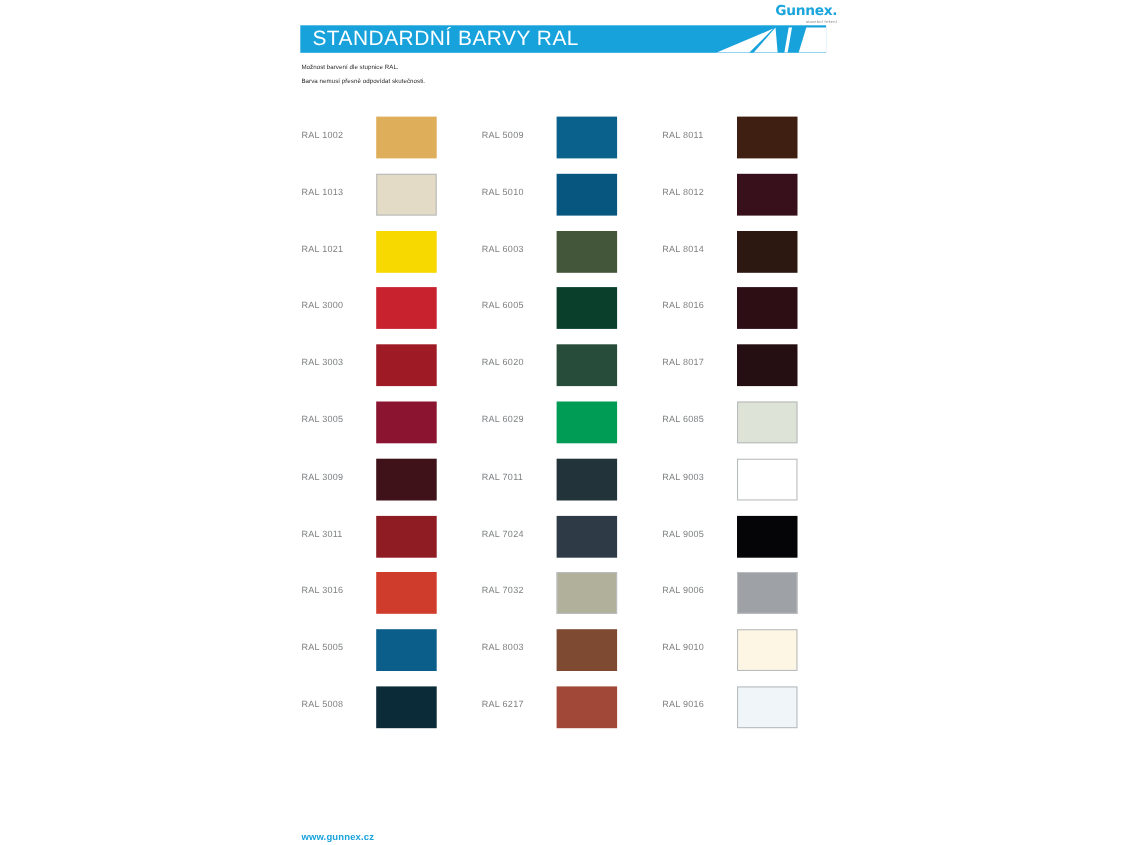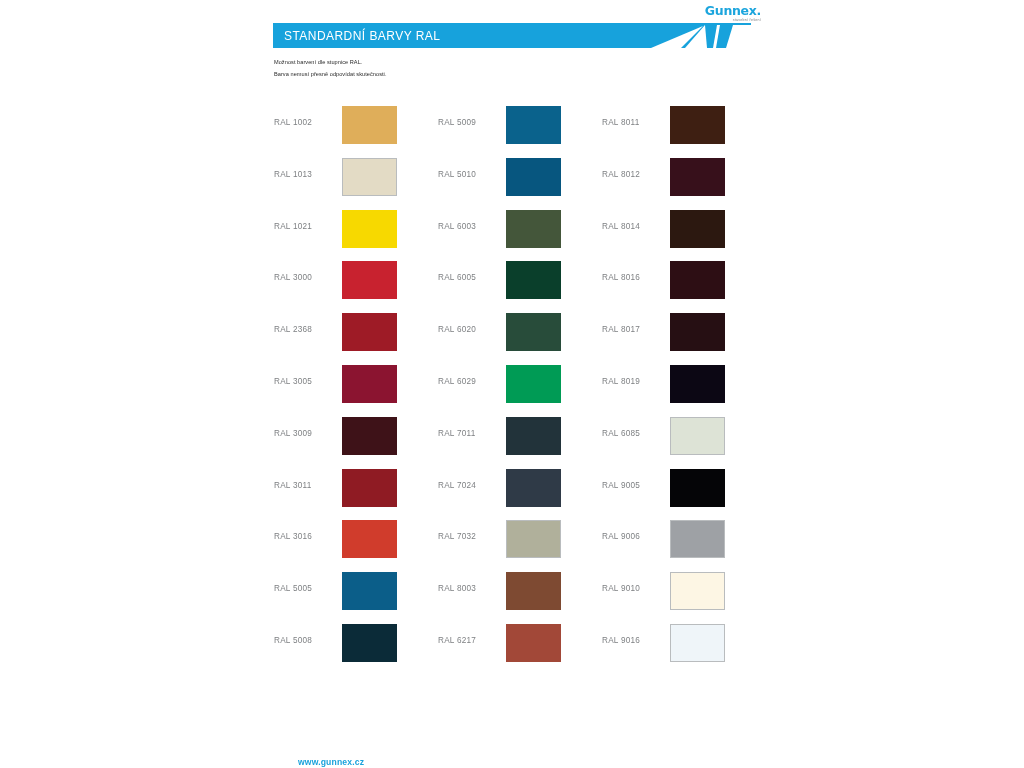--- a/index.html
+++ b/index.html
@@ -48,21 +48,21 @@
     left:36px; top:23px;
     width:478px; height:25px;
     background:#17A2DC;
     overflow:hidden;
   }
   .banner-title{
     position:absolute;
     left:11px; top:50%;
     transform:translateY(-50%);
     color:#ffffff;
-    font-size:12px;
+    font-size:19px;
     letter-spacing:0.45px;
     font-weight:400;
     white-space:nowrap;
   }
   .banner-art{
     position:absolute;
     right:0; top:0;
     width:110px; height:25px;
   }
 
@@ -114,21 +114,21 @@
     width:55px; height:38px;
     box-sizing:border-box;
   }
   .cell-swatch.bordered{
     border:1px solid #b9bcbe;
   }
 
   
   .footer{
     position:absolute;
-    left:37px; top:751px;margin-left:24px;
+    left:37px; top:751px;
   }
   .footer a,.footer span{
     color:#19A3DC;
     font-size:8.6px;
     font-weight:bold;
     letter-spacing:0.15px;
     text-decoration:none;
   }
 </style>
 </head>
@@ -168,21 +168,21 @@
         </div>
         <div class="cell">
           <div class="cell-label">RAL 1021</div>
           <div class="cell-swatch" style="background: rgb(247, 217, 0);"></div>
         </div>
         <div class="cell">
           <div class="cell-label">RAL 3000</div>
           <div class="cell-swatch" style="background: rgb(200, 34, 47);"></div>
         </div>
         <div class="cell">
-          <div class="cell-label">RAL 2368</div>
+          <div class="cell-label">RAL 3003</div>
           <div class="cell-swatch" style="background: rgb(158, 27, 38);"></div>
         </div>
         <div class="cell">
           <div class="cell-label">RAL 3005</div>
           <div class="cell-swatch" style="background: rgb(139, 20, 48);"></div>
         </div>
         <div class="cell">
           <div class="cell-label">RAL 3009</div>
           <div class="cell-swatch" style="background: rgb(62, 18, 24);"></div>
         </div>
@@ -264,28 +264,28 @@
         </div>
         <div class="cell">
           <div class="cell-label">RAL 8016</div>
           <div class="cell-swatch" style="background: rgb(45, 14, 20);"></div>
         </div>
         <div class="cell">
           <div class="cell-label">RAL 8017</div>
           <div class="cell-swatch" style="background: rgb(38, 15, 19);"></div>
         </div>
         <div class="cell">
-          <div class="cell-label">RAL 8019</div>
-          <div class="cell-swatch" style="background: rgb(12, 7, 20);"></div>
-        </div>
-        <div class="cell">
           <div class="cell-label">RAL 6085</div>
           <div class="cell-swatch bordered" style="background: rgb(221, 227, 214);"></div>
         </div>
         <div class="cell">
+          <div class="cell-label">RAL 9003</div>
+          <div class="cell-swatch bordered" style="background: rgb(255, 255, 255);"></div>
+        </div>
+        <div class="cell">
           <div class="cell-label">RAL 9005</div>
           <div class="cell-swatch" style="background: rgb(5, 5, 7);"></div>
         </div>
         <div class="cell">
           <div class="cell-label">RAL 9006</div>
           <div class="cell-swatch bordered" style="background: rgb(158, 161, 165);"></div>
         </div>
         <div class="cell">
           <div class="cell-label">RAL 9010</div>
           <div class="cell-swatch bordered" style="background: rgb(253, 246, 228);"></div>

